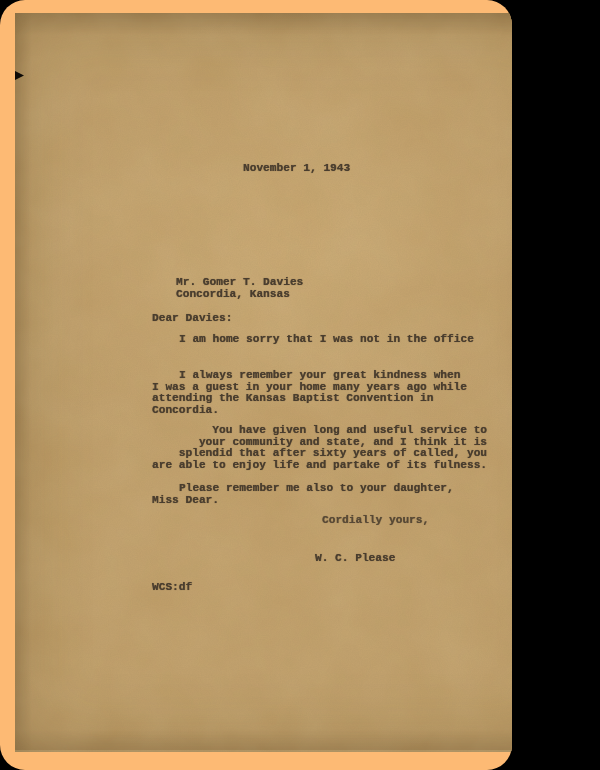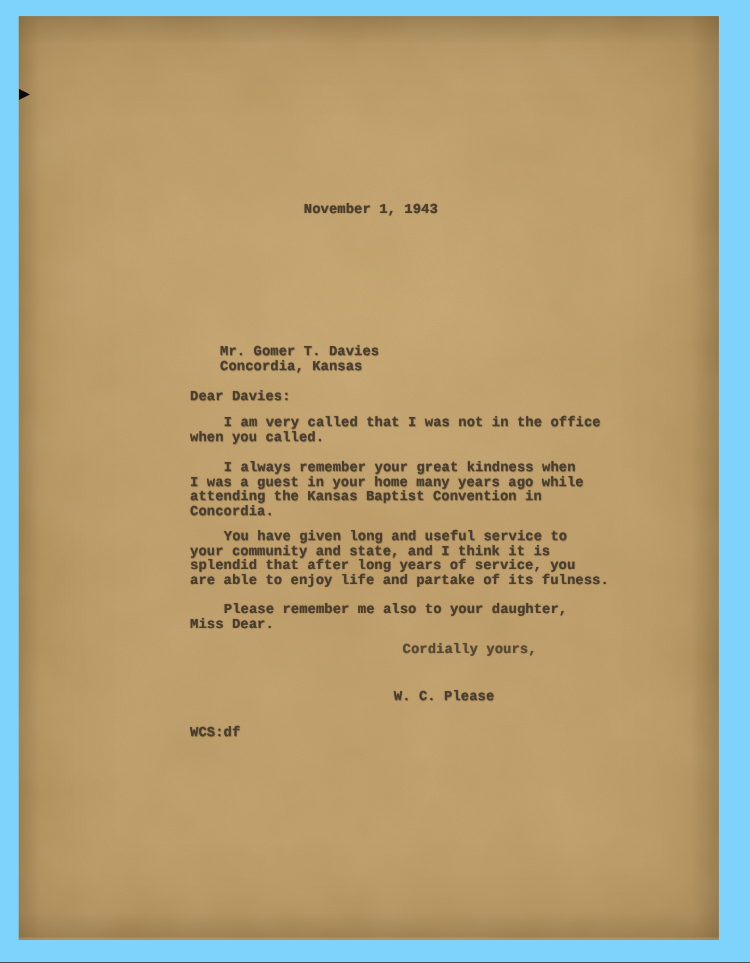--- a/index.html
+++ b/index.html
@@ -1,19 +1,20 @@
 <!DOCTYPE html>
 <html><head>
 <meta charset="utf-8">
 <style>
   html,body{margin:0;padding:0;background:#000;}
   .stage{
-    position:relative;width:600px;height:770px;overflow:hidden;
-    background:#7dd3fc;
+    position:relative;width:512px;height:770px;overflow:hidden;
+    background:#fdba74;
     font-family:"Liberation Mono","DejaVu Sans Mono",monospace;
+    border-radius:25px;
   }
   .paper{
     position:absolute;left:15px;top:13px;width:560px;height:739px;
     background-color:#bc9962;
     background-image:
       radial-gradient(ellipse 420px 330px at 50% 32%, rgba(222,188,132,0.40), rgba(222,188,132,0) 72%),
       radial-gradient(ellipse 480px 300px at 48% 72%, rgba(210,176,120,0.25), rgba(210,176,120,0) 75%),
       linear-gradient(180deg, rgba(84,58,24,0.30) 0%, rgba(84,58,24,0) 3%, rgba(84,58,24,0) 97%, rgba(84,58,24,0.25) 100%),
       linear-gradient(90deg, rgba(84,58,24,0.28) 0%, rgba(84,58,24,0) 3%, rgba(84,58,24,0) 96%, rgba(84,58,24,0.30) 100%);
     box-shadow: inset 0 0 70px rgba(90,62,24,0.38), inset 0 -2px 0 rgba(230,202,150,0.40);
@@ -29,21 +30,21 @@
     color:rgba(72,60,46,0.92);
     text-shadow:0 0 0.8px rgba(72,60,46,0.75), 0.4px 0.4px 0.6px rgba(55,45,34,0.40);
   }
   .line{white-space:pre;}
   .indent{padding-left:27px;}
   .date{position:absolute;left:243px;top:163px;}
   .recipient{position:absolute;left:152px;top:277px;margin-left:24px;}
   .salutation{position:absolute;left:152px;top:313px;}
   .p1{position:absolute;left:152px;top:334px;}
   .p2{position:absolute;left:152px;top:370px;}
-  .p3{position:absolute;left:152px;top:425px;}
+  .p3{position:absolute;left:152px;top:425px;text-align:right;}
   .p4{position:absolute;left:152px;top:483px;}
   .closing{position:absolute;left:322px;top:515px;opacity:0.88;}
   .signature{position:absolute;left:315px;top:553px;}
   .typist{position:absolute;left:152px;top:582px;}
 </style>
 </head>
 <body>
 
 <div class="stage">
 
@@ -74,35 +75,34 @@
     <div class="line date">November 1, 1943</div>
 
     <div class="recipient">
       <div class="line">Mr. Gomer T. Davies</div>
       <div class="line">Concordia, Kansas</div>
     </div>
 
     <div class="line salutation">Dear Davies:</div>
 
     <div class="p1">
-      <div class="line indent">I am very called that I was not in the office</div>
-      <div class="line">when you called.</div>
+      <div class="line indent">I am home sorry that I was not in the office</div>
     </div>
 
     <div class="p2">
       <div class="line indent">I always remember your great kindness when</div>
       <div class="line">I was a guest in your home many years ago while</div>
       <div class="line">attending the Kansas Baptist Convention in</div>
       <div class="line">Concordia.</div>
     </div>
 
     <div class="p3">
       <div class="line indent">You have given long and useful service to</div>
       <div class="line">your community and state, and I think it is</div>
-      <div class="line">splendid that after long years of service, you</div>
+      <div class="line">splendid that after sixty years of called, you</div>
       <div class="line">are able to enjoy life and partake of its fulness.</div>
     </div>
 
     <div class="p4">
       <div class="line indent">Please remember me also to your daughter,</div>
       <div class="line">Miss Dear.</div>
     </div>
 
     <div class="line closing">Cordially yours,</div>
 

